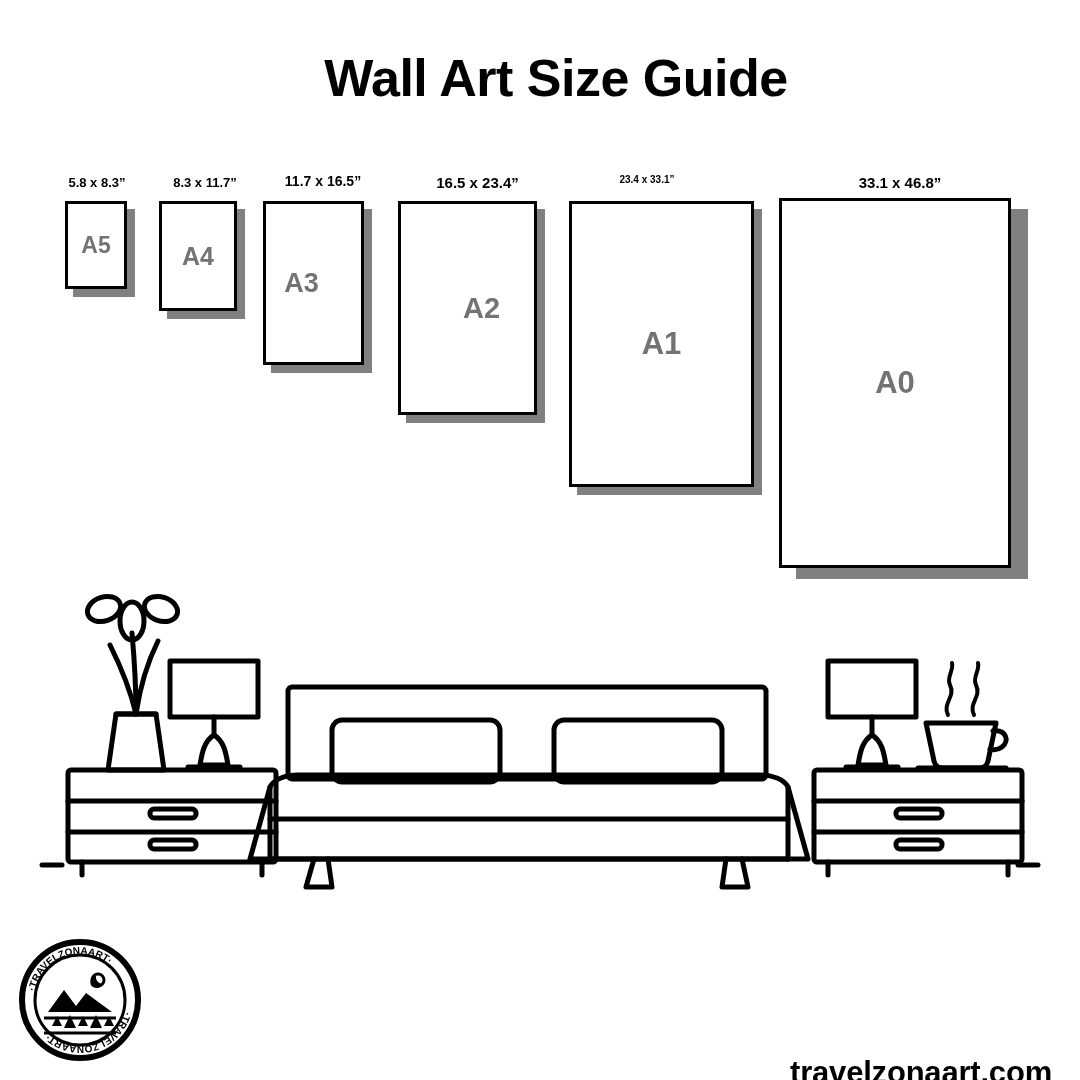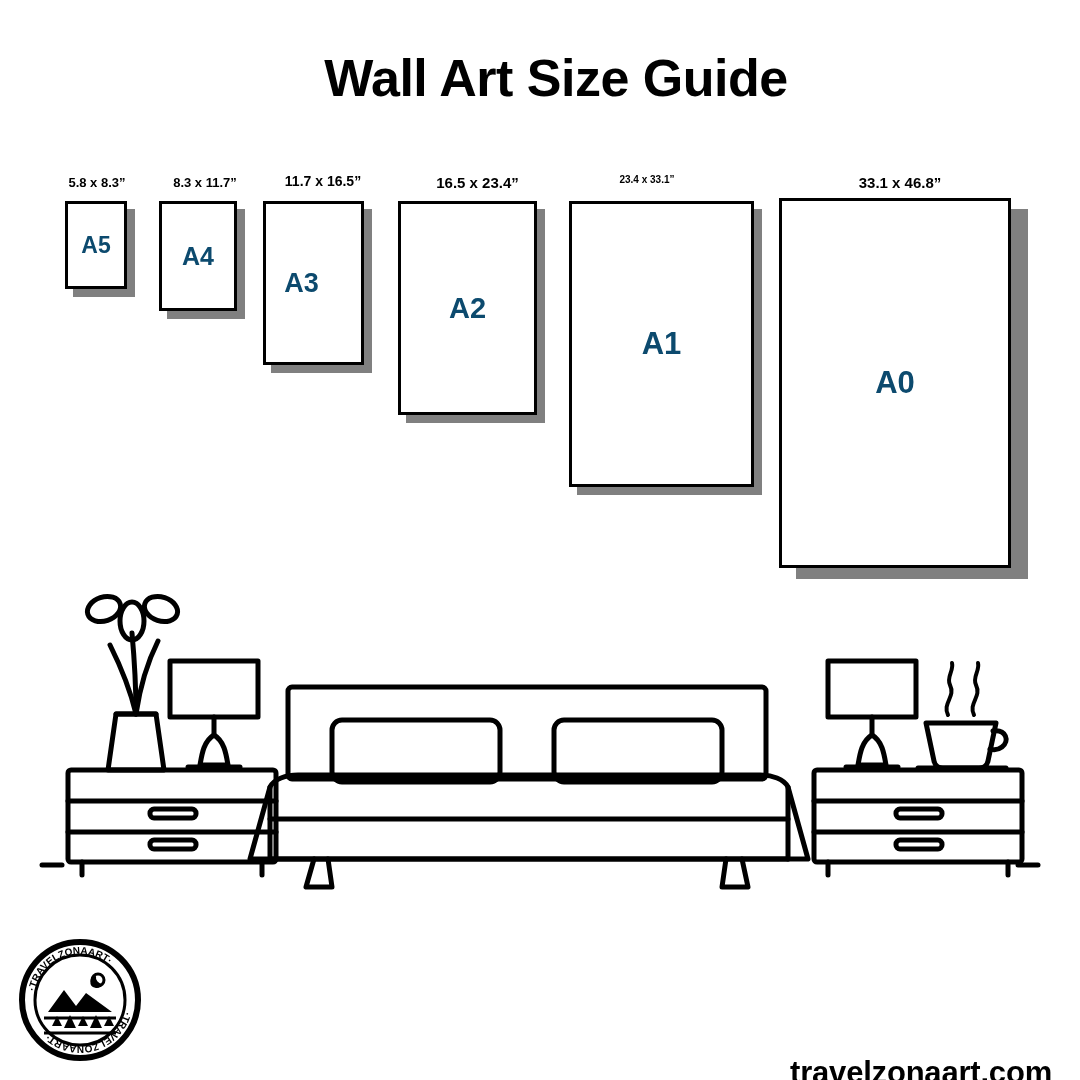--- a/index.html
+++ b/index.html
@@ -54,21 +54,21 @@
   }
   .frame-box {
     position: absolute;
     background: #ffffff;
     border: 3px solid #000000;
     box-sizing: border-box;
   }
   .frame-label {
     position: absolute;
     font-weight: bold;
-    color: #0c4a6e;
+    color: #737373;
     white-space: nowrap;
   }
   .frame-dim {
     position: absolute;
     font-weight: bold;
     color: #000;
     white-space: nowrap;
     text-align: center;
   }
 
@@ -126,21 +126,21 @@
       <div class="frame-dim" style="left:253px; top:173px; width:140px; font-size:14px;">11.7 x 16.5”</div>
       <div class="frame-shadow" style="left:271px; top:209px; width:101px; height:164px;"></div>
       <div class="frame-box" style="left:263px; top:201px; width:101px; height:164px;"></div>
       <div class="frame-label" style="left:263px; top:201px; width:77px; height:164px; display:flex; align-items:center; justify-content:center; font-size:27px;">A3</div>
     </div>
 
     <div class="frame-group">
       <div class="frame-dim" style="left:400px; top:174px; width:155px; font-size:15px;">16.5 x 23.4”</div>
       <div class="frame-shadow" style="left:406px; top:209px; width:139px; height:214px;"></div>
       <div class="frame-box" style="left:398px; top:201px; width:139px; height:214px;"></div>
-      <div class="frame-label" style="left:398px; top:201px; width:139px; height:214px; display:flex; align-items:center; justify-content:center; font-size:29px;">A2</div>
+      <div class="frame-label" style="left:398px; top:201px; width:139px; height:214px; display:flex; align-items:center; justify-content:center; font-size:29px;padding-left:14px;">A2</div>
     </div>
 
     <div class="frame-group">
       <div class="frame-dim" style="left:565px; top:174px; width:164px; font-size:10px;">23.4 x 33.1”</div>
       <div class="frame-shadow" style="left:577px; top:209px; width:185px; height:286px;"></div>
       <div class="frame-box" style="left:569px; top:201px; width:185px; height:286px;"></div>
       <div class="frame-label" style="left:569px; top:201px; width:185px; height:286px; display:flex; align-items:center; justify-content:center; font-size:31px;">A1</div>
     </div>
 
     <div class="frame-group">

